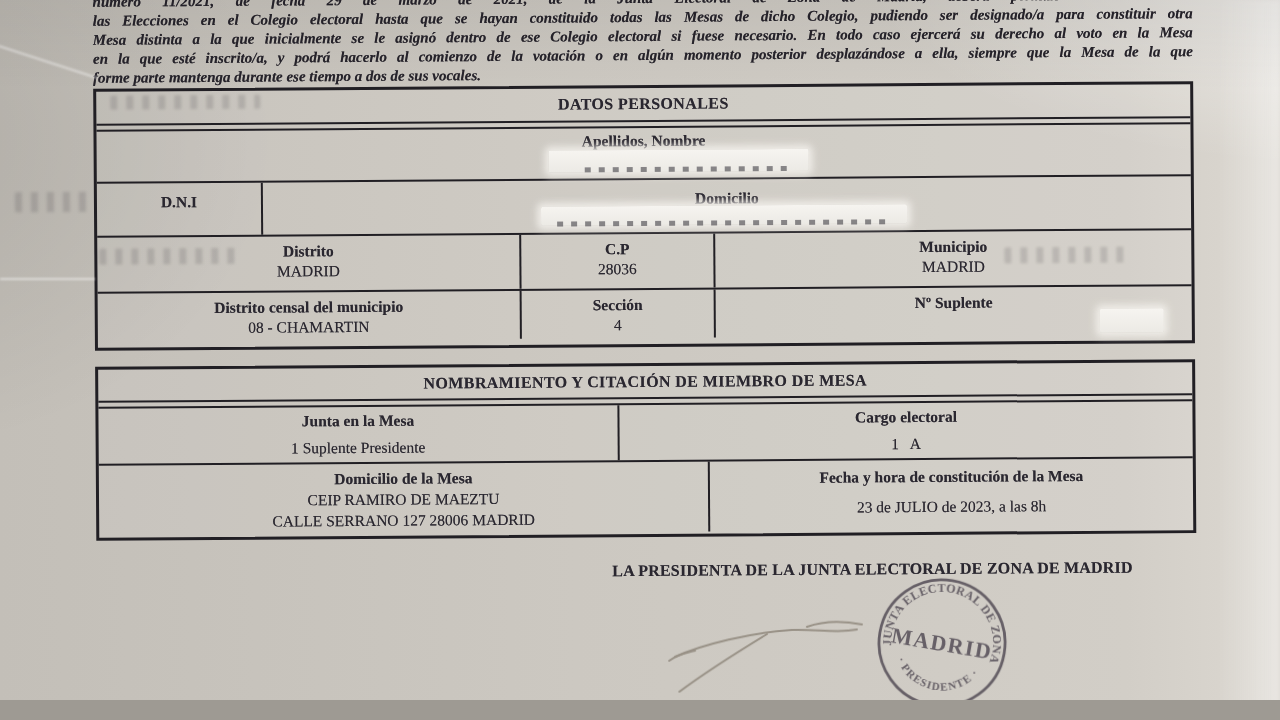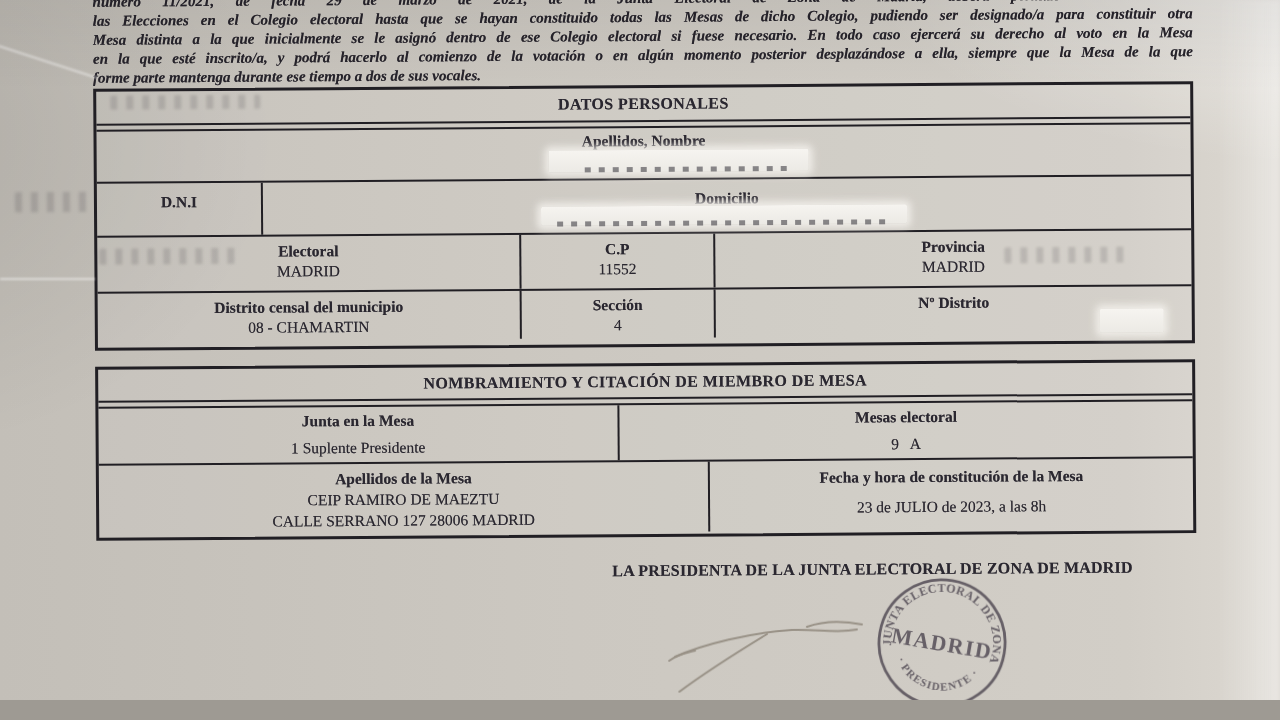--- a/index.html
+++ b/index.html
@@ -117,63 +117,63 @@
       <div class="t-row r-dni">
         <div class="cell bdr c-dni">
           <div class="lab txtsoft">D.N.I</div>
         </div>
         <div class="cell c-dom">
           <div class="lab txtsoft">Domicilio</div>
         </div>
       </div>
       <div class="t-row r-mun">
         <div class="cell bdr c-a">
-          <div class="lab txtsoft">Electoral</div>
+          <div class="lab txtsoft">Distrito</div>
           <div class="val txtsoft">MADRID</div>
         </div>
         <div class="cell bdr c-b">
           <div class="lab txtsoft">C.P</div>
-          <div class="val txtsoft">11552</div>
+          <div class="val txtsoft">28036</div>
         </div>
         <div class="cell c-c">
-          <div class="lab txtsoft">Provincia</div>
+          <div class="lab txtsoft">Municipio</div>
           <div class="val txtsoft">MADRID</div>
         </div>
       </div>
       <div class="t-row r-dis">
         <div class="cell bdr c-a">
           <div class="lab txtsoft">Distrito censal del municipio</div>
           <div class="val txtsoft">08 - CHAMARTIN</div>
         </div>
         <div class="cell bdr c-b">
           <div class="lab txtsoft">Sección</div>
           <div class="val txtsoft">4</div>
         </div>
         <div class="cell c-c">
-          <div class="lab txtsoft">Nº Distrito</div>
+          <div class="lab txtsoft">Nº Suplente</div>
         </div>
       </div>
     </div>
 
     <div class="tbl t2">
       <div class="t-head txtsoft">NOMBRAMIENTO Y CITACIÓN DE MIEMBRO DE MESA</div>
       <div class="t-dbl"></div>
       <div class="t-row first r-cargo">
         <div class="cell bdr c-cargo">
           <div class="lab txtsoft">Junta en la Mesa</div>
           <div class="val txtsoft">1 Suplente Presidente</div>
         </div>
         <div class="cell c-mesa">
-          <div class="lab txtsoft">Mesas electoral</div>
-          <div class="val pre txtsoft">9   A</div>
+          <div class="lab txtsoft">Cargo electoral</div>
+          <div class="val pre txtsoft">1   A</div>
         </div>
       </div>
       <div class="t-row r-dommesa">
         <div class="cell bdr c-dommesa">
-          <div class="lab txtsoft">Apellidos de la Mesa</div>
+          <div class="lab txtsoft">Domicilio de la Mesa</div>
           <div class="val txtsoft">CEIP RAMIRO DE MAEZTU</div>
           <div class="val txtsoft">CALLE SERRANO 127 28006 MADRID</div>
         </div>
         <div class="cell c-fecha">
           <div class="lab txtsoft">Fecha y hora de constitución de la Mesa</div>
           <div class="val txtsoft">23 de JULIO de 2023, a las 8h</div>
         </div>
       </div>
     </div>
 

